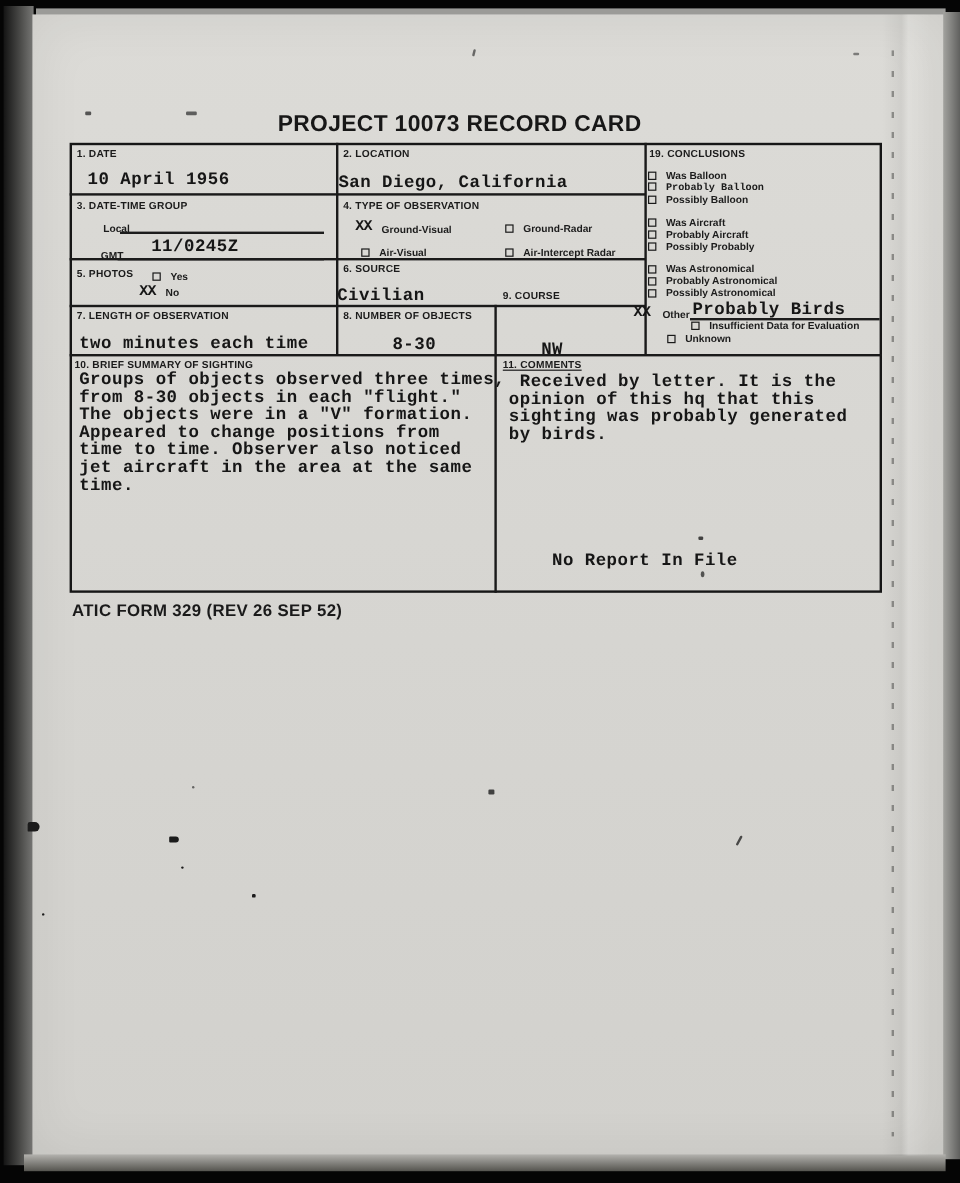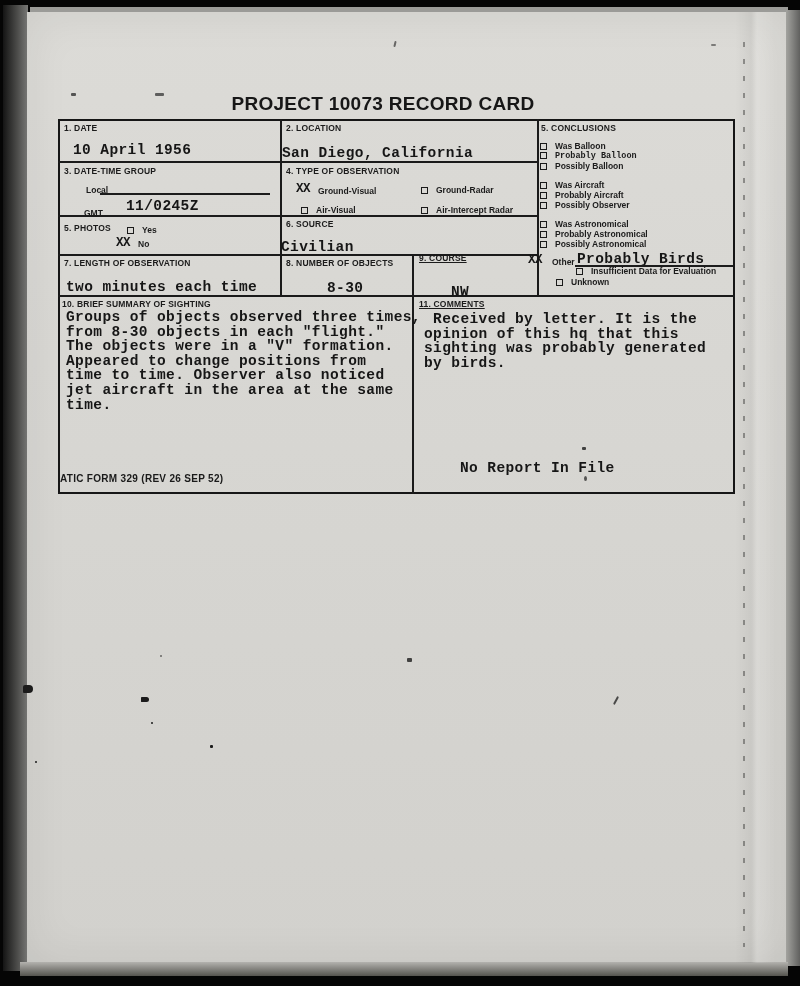--- a/index.html
+++ b/index.html
@@ -35,21 +35,21 @@
   .tline{position:absolute;font-family:"Liberation Mono",monospace;font-weight:700;
          font-size:14.5px;line-height:14.6px;letter-spacing:.4px;color:#161616;white-space:pre;}
   .cb{display:inline-block;width:5px;height:5px;border:1.4px solid #1a1a1a;background:transparent;
       margin-right:8px;vertical-align:-1px;}
   .ul{position:absolute;height:1.5px;background:#1c1c1c;}
   .crow{position:absolute;font-weight:700;font-size:8.5px;line-height:1;color:#1c1c1c;white-space:pre;}
   .watermark{position:absolute;left:230px;top:483px;width:340px;text-align:center;
      font-family:"DejaVu Serif",serif;font-weight:700;font-size:31px;letter-spacing:1px;
      color:rgba(207,206,202,.78);-webkit-text-stroke:1.7px rgba(82,82,78,.75);
      text-shadow:0 0 4px rgba(255,255,255,.95),0 0 2px rgba(255,255,255,.9);}
-  .footer{position:absolute;left:60px;top:473px;font-weight:700;font-size:10px;
+  .footer{position:absolute;left:60px;top:500px;font-weight:700;font-size:14px;
           letter-spacing:.3px;color:#1a1a1a;}
   .speck{position:absolute;background:#1b1b1b;border-radius:1px;}
 </style>
 </head>
 <body>
 
 <div class="scene">
 
   <div class="band band-top-gray"></div>
   <div class="band strip-left"></div>
@@ -113,21 +113,21 @@
 
   <div>
     <span class="lab" style="left:64px;top:259px;">7. LENGTH OF OBSERVATION</span>
     <span class="type" style="left:66px;top:280px;">two minutes each time</span>
   </div>
   <div>
     <span class="lab" style="left:286px;top:259px;">8. NUMBER OF OBJECTS</span>
     <span class="type" style="left:327px;top:281px;">8-30</span>
   </div>
   <div>
-    <span class="lab" style="left:419px;top:254px;text-decoration:underline;">9. COURSE</span>
+    <span class="lab" style="left:419px;top:242px;">9. COURSE</span>
     <span class="type" style="left:451px;top:285px;">NW</span>
   </div>
 
   <div>
     <span class="lab" style="left:62px;top:300px;">10. BRIEF SUMMARY OF SIGHTING</span>
     <div class="tline" style="left:66px;top:310px;">Groups of objects observed three times,</div>
     <div class="tline" style="left:66px;top:324.6px;">from 8-30 objects in each "flight."</div>
     <div class="tline" style="left:66px;top:339.2px;">The objects were in a "V" formation.</div>
     <div class="tline" style="left:66px;top:353.8px;">Appeared to change positions from</div>
     <div class="tline" style="left:66px;top:368.4px;">time to time. Observer also noticed</div>
@@ -138,29 +138,29 @@
   <div>
     <span class="lab" style="left:419px;top:300px;text-decoration:underline;">11. COMMENTS</span>
     <div class="tline" style="left:424px;top:312px;"> Received by letter. It is the</div>
     <div class="tline" style="left:424px;top:326.6px;">opinion of this hq that this</div>
     <div class="tline" style="left:424px;top:341.2px;">sighting was probably generated</div>
     <div class="tline" style="left:424px;top:355.8px;">by birds.</div>
     <div class="tline" style="left:460px;top:461px;">No Report In File</div>
   </div>
 
   <div>
-    <span class="lab" style="left:541px;top:124px;">5. CONCLUSIONS</span>
+    <span class="lab" style="left:541px;top:124px;">19. CONCLUSIONS</span>
 
     <div class="crow" style="left:540px;top:142px;"><span class="cb"></span><span>Was Balloon</span></div>
     <div class="crow" style="left:540px;top:152px;font-family:Liberation Mono, monospace;"><span class="cb"></span><span>Probably Balloon</span></div>
     <div class="crow" style="left:540px;top:162px;"><span class="cb"></span><span>Possibly Balloon</span></div>
 
     <div class="crow" style="left:540px;top:181px;"><span class="cb"></span><span>Was Aircraft</span></div>
     <div class="crow" style="left:540px;top:191px;"><span class="cb"></span><span>Probably Aircraft</span></div>
-    <div class="crow" style="left:540px;top:201px;"><span class="cb"></span><span>Possibly Observer</span></div>
+    <div class="crow" style="left:540px;top:201px;"><span class="cb"></span><span>Possibly Probably</span></div>
 
     <div class="crow" style="left:540px;top:220px;"><span class="cb"></span><span>Was Astronomical</span></div>
     <div class="crow" style="left:540px;top:230px;"><span class="cb"></span><span>Probably Astronomical</span></div>
     <div class="crow" style="left:540px;top:240px;"><span class="cb"></span><span>Possibly Astronomical</span></div>
 
     <span class="type type-sm" style="left:528px;top:254px;">XX</span>
     <span class="opt" style="left:552px;top:258px;">Other</span>
     <span class="type" style="left:577px;top:252px;">Probably Birds</span>
     <div class="ul" style="left:575px;top:265px;width:158px;"></div>
 

